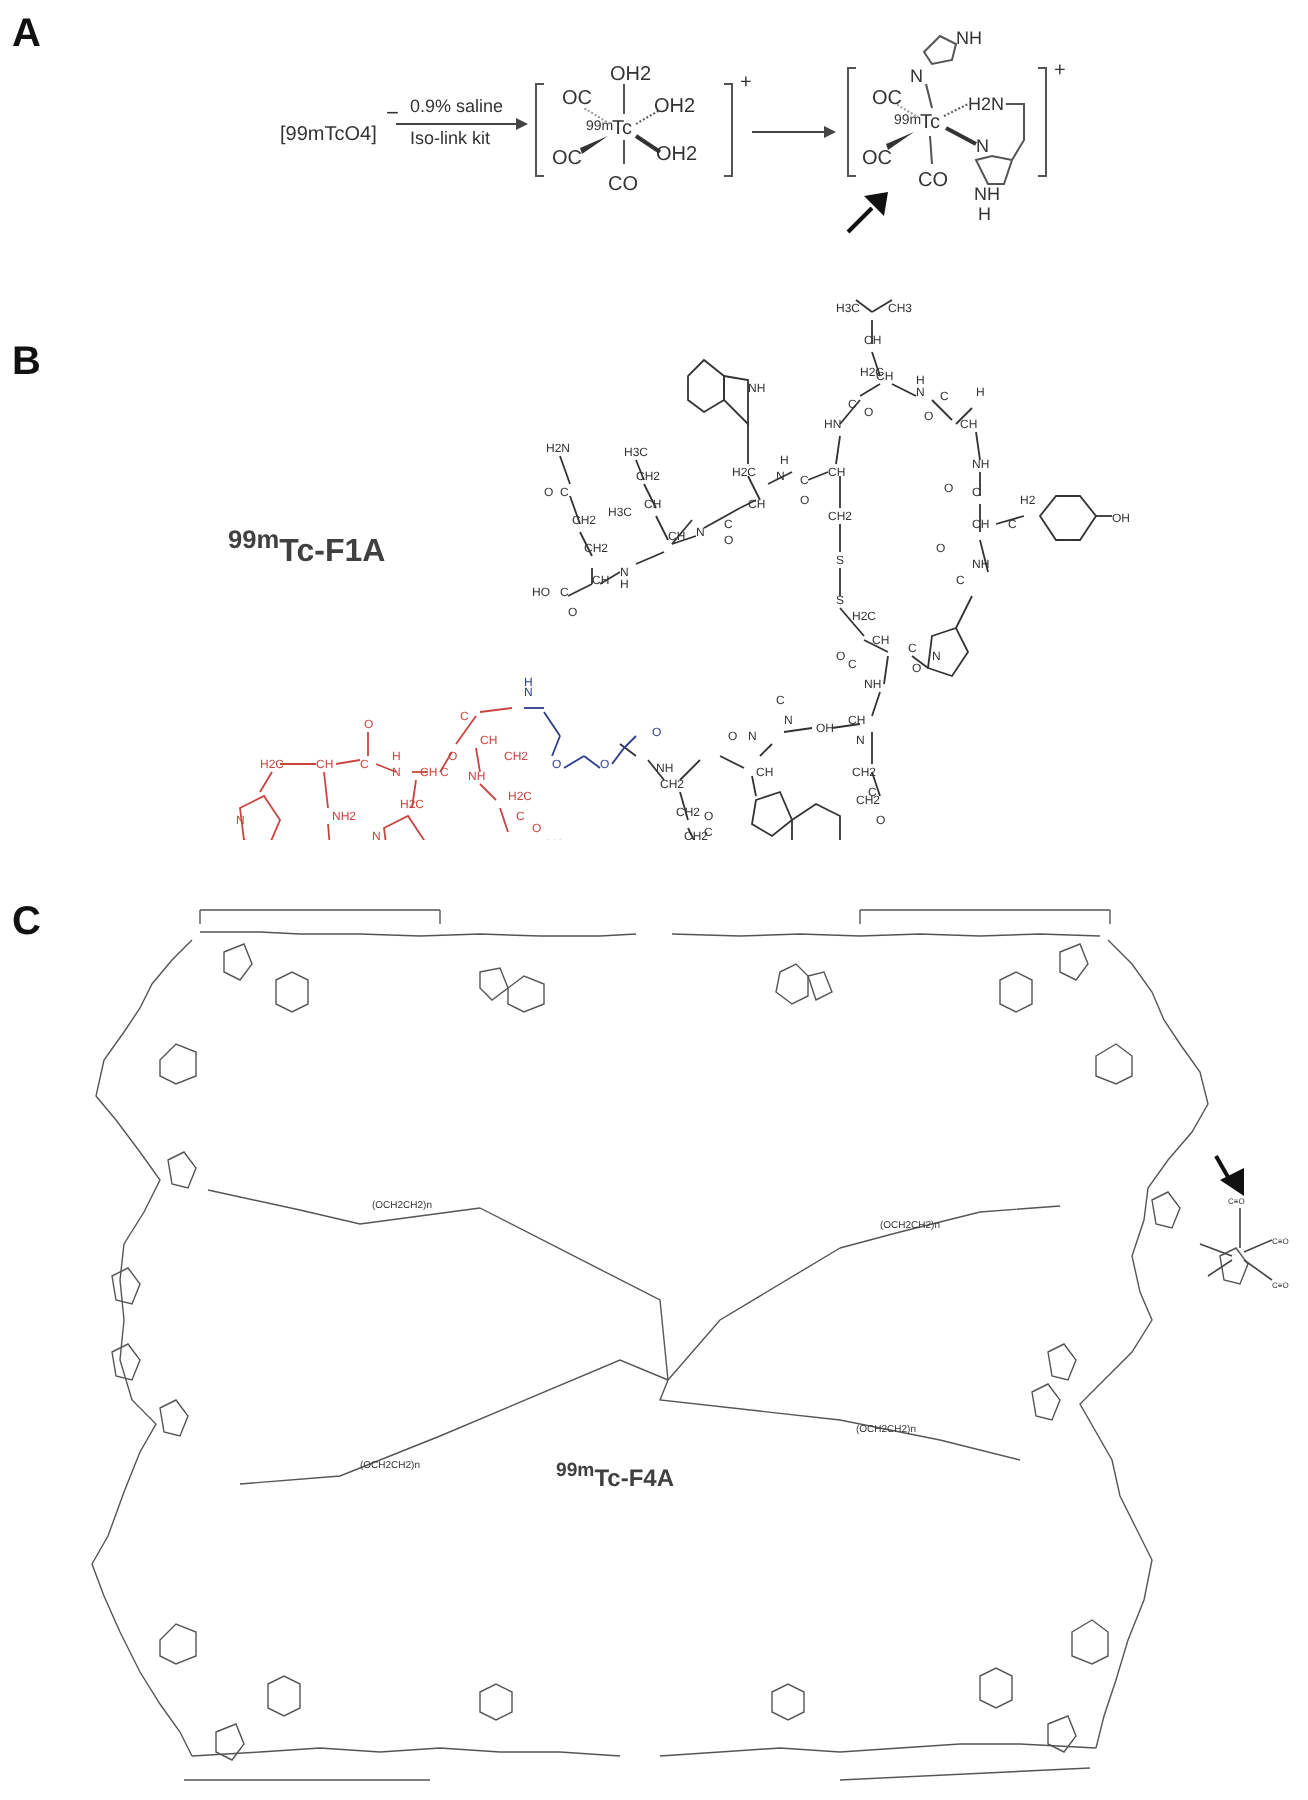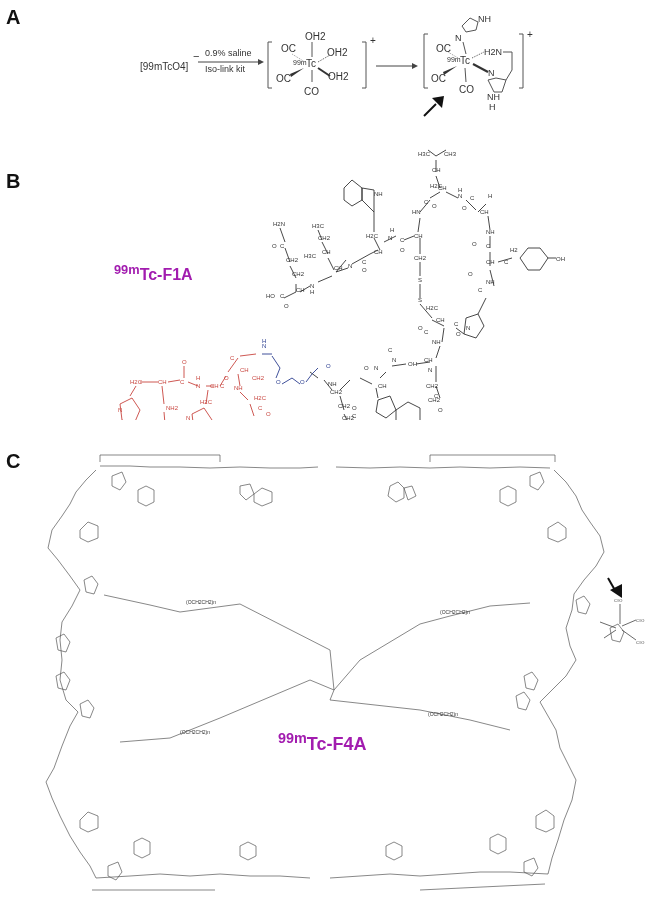--- a/index.html
+++ b/index.html
@@ -1,21 +1,21 @@
 <!DOCTYPE html>
 <html><head>
 <meta charset="utf-8">
 <style>
   html,body{margin:0;padding:0;background:#ffffff;}
   body{width:654px;height:900px;position:relative;overflow:hidden;font-family:"Liberation Sans",sans-serif;color:#222;}
   .panel-label{position:absolute;font-family:"Liberation Sans",sans-serif;font-weight:bold;font-size:20px;color:#111;}
   .t{font-family:"Liberation Sans",sans-serif;fill:#333;}
   .tr{font-family:"Liberation Sans",sans-serif;fill:#c8453f;}
   .tb{font-family:"Liberation Sans",sans-serif;fill:#2a3d8f;}
-  .title{position:absolute;font-family:"Liberation Sans",sans-serif;font-weight:bold;color:#a21caf;}
+  .title{position:absolute;font-family:"Liberation Sans",sans-serif;font-weight:bold;color:#404040;}
   .title sup{font-size:0.8em;}
   svg{position:absolute;left:0;top:0;}
 </style>
 </head>
 <body>
 
 <div class="panel-label" style="left:6px;top:6px;">A</div>
 <div class="panel-label" style="left:6px;top:170px;">B</div>
 <div class="panel-label" style="left:6px;top:450px;">C</div>
 
@@ -322,21 +322,21 @@
     <text x="272" y="424">OH</text>
     <text x="228" y="430" font-size="8">+</text>
   </g>
 
   <g>
     <line x1="114" y1="486" x2="128" y2="474" stroke="#111" stroke-width="2"></line>
     <polygon points="124,468 137,466 134,479" fill="#111"></polygon>
   </g>
 </svg>
 
-<div class="title" style="left:278px;top:730px;font-size:18px;">
+<div class="title" style="left:278px;top:730px;font-size:12px;">
   <sup>99m</sup><span>Tc-F4A</span>
 </div>
 
 <svg width="654" height="900">
   <g stroke="#555" fill="none" stroke-width="0.7">
 
     <line x1="100" y1="455" x2="220" y2="455"></line>
     <line x1="430" y1="455" x2="555" y2="455"></line>
     <line x1="92" y1="890" x2="215" y2="890"></line>
     <line x1="420" y1="890" x2="545" y2="884"></line>

